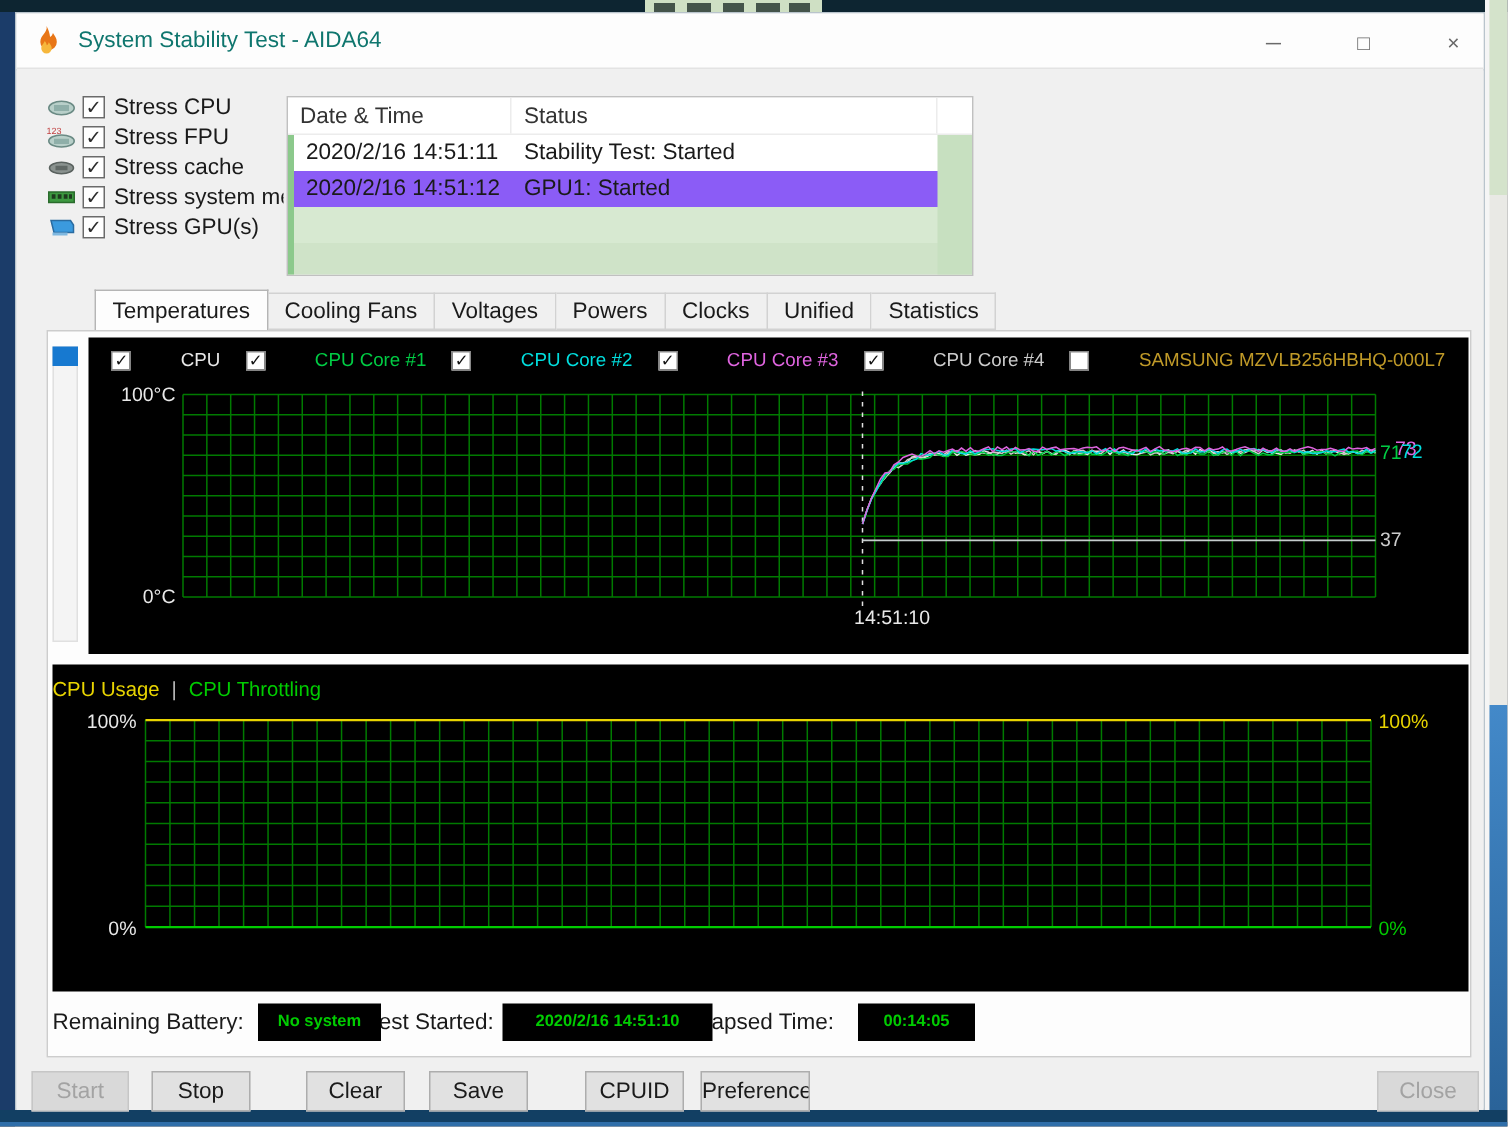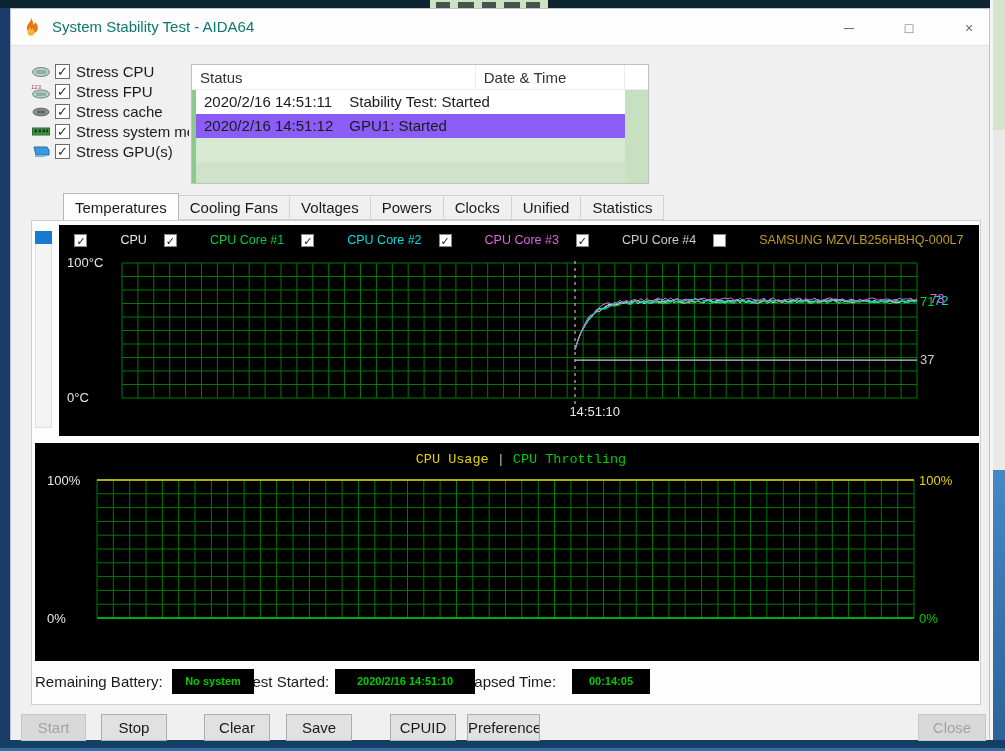--- a/index.html
+++ b/index.html
@@ -48,30 +48,30 @@
 
   
   #panel { position:absolute; left:20px; top:173px; width:950px; height:485px; background:#fdfdfd; border:1px solid #cdcdcd; z-index:1; }
   #vscroll { position:absolute; left:3px; top:10px; width:17px; height:197px; background:#f4f4f4; border:1px solid #e0e0e0; }
   #vscroll .thumb { position:absolute; left:-1px; top:-1px; width:17px; height:13px; background:#1779d0; }
 
   .blackchart { position:absolute; background:#000; }
   #chart1 { left:27px; top:4px; width:920px; height:211px; }
   #chart2 { left:3px; top:222px; width:944px; height:218px; }
   .chart-label { position:absolute; font-size:13px; color:#e8e8e8; white-space:nowrap; }
-  .chart-label.right-align { text-align:left; }
+  .chart-label.right-align { text-align:right; }
 
   
   #legend { position:absolute; left:0; top:8px; width:100%; display:flex; justify-content:center; gap:17px; }
   .legend-item { display:flex; align-items:center; gap:5px; }
   .legend-box { width:13px; height:13px; background:#fff; border:1px solid #888; font-size:11px; line-height:12px; text-align:center; color:#111; }
   .legend-text { font-size:12.5px;margin-left:28px; }
 
   
-  #usage-title { position:absolute; left:14px; top:9px; width:100%; display:flex; justify-content:center; gap:8px; font-size:13.5px;font-family:Liberation Mono, monospace; }
+  #usage-title { position:absolute; left:0; top:9px; width:100%; display:flex; justify-content:flex-start; gap:8px; font-size:13.5px; }
 
   
   .status-label { position:absolute; font-size:15px; color:#1a1a1a; z-index:1; white-space:nowrap; }
   .lcd { position:absolute; height:25px; background:#000; color:#00cc00; font-size:11px; font-weight:bold; text-align:center; line-height:25px; z-index:2; overflow:hidden; }
 
   
   .btn { position:absolute; top:667px; height:27px; background:#e1e1e1; border:1px solid #adadad; font-size:15px; color:#1a1a1a; text-align:center; line-height:25px; overflow:hidden; white-space:nowrap; font-family:"Liberation Sans", sans-serif; }
   .btn.disabled { background:#d9d9d9; border-color:#c6c6c6; color:#a3a3a3; }
 </style>
 </head>
@@ -153,22 +153,22 @@
                 <path d="M3 4h13l2 3v5H5z" fill="#3b9ade" stroke="#2a6ba0"></path>
                 <rect x="4" y="12" width="10" height="2" fill="#7fb8e0"></rect>
               </svg></span>
             <span class="cb">✓</span>
             <span class="slabel">Stress GPU(s)</span>
           </div>
         </div>
 
       <div id="logtable">
           <div class="log-header">
+            <span style="width: 150px;">Date &amp; Time</span>
             <span style="width: 285px;">Status</span>
-            <span style="width: 150px;">Date &amp; Time</span>
             <span style="width: 23px; border-right: none;"></span>
           </div>
           <div class="log-row" style="background: rgb(255, 255, 255);">
             <span class="log-stripe"></span>
             <span class="log-cell" style="width: 146px;">2020/2/16 14:51:11</span>
             <span class="log-cell" style="width: 285px;">Stability Test: Started</span>
             <span class="log-filler"></span>
           </div>
           <div class="log-row" style="background: #8b5cf6;">
             <span class="log-stripe"></span>

